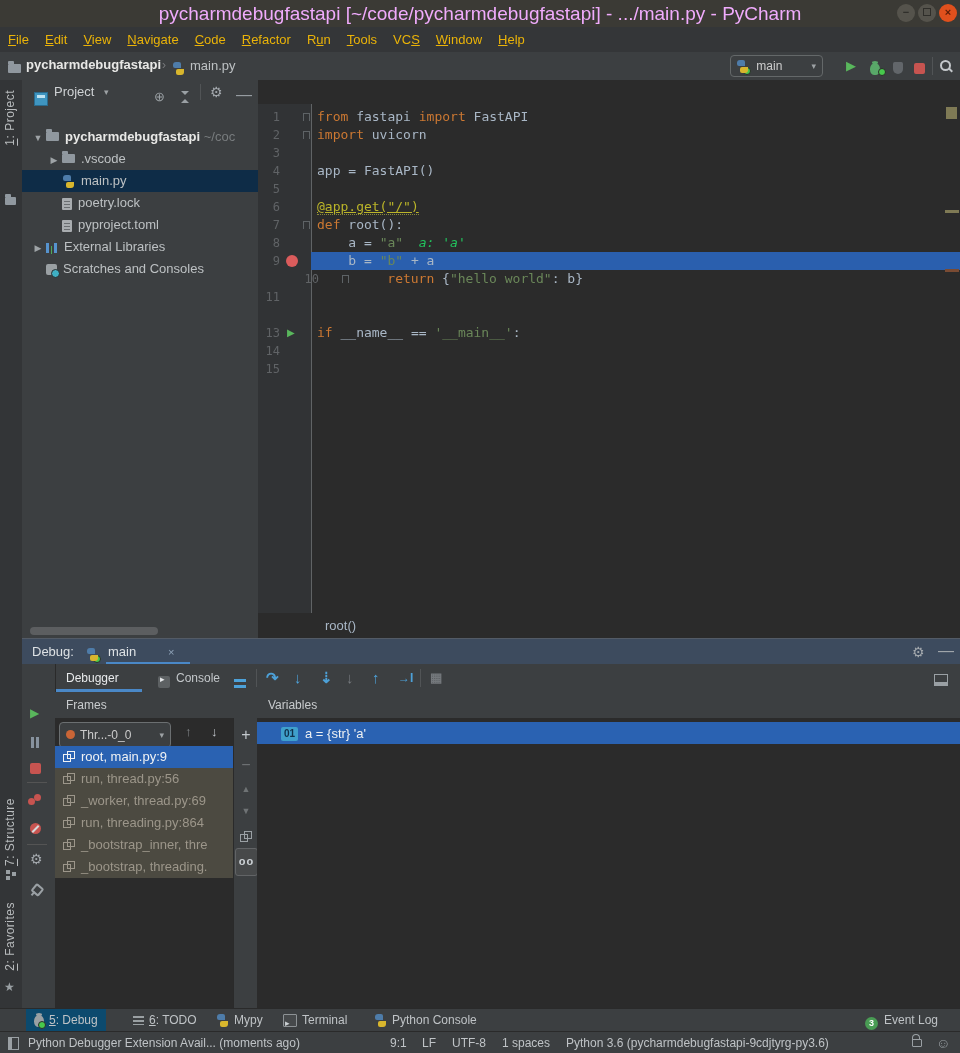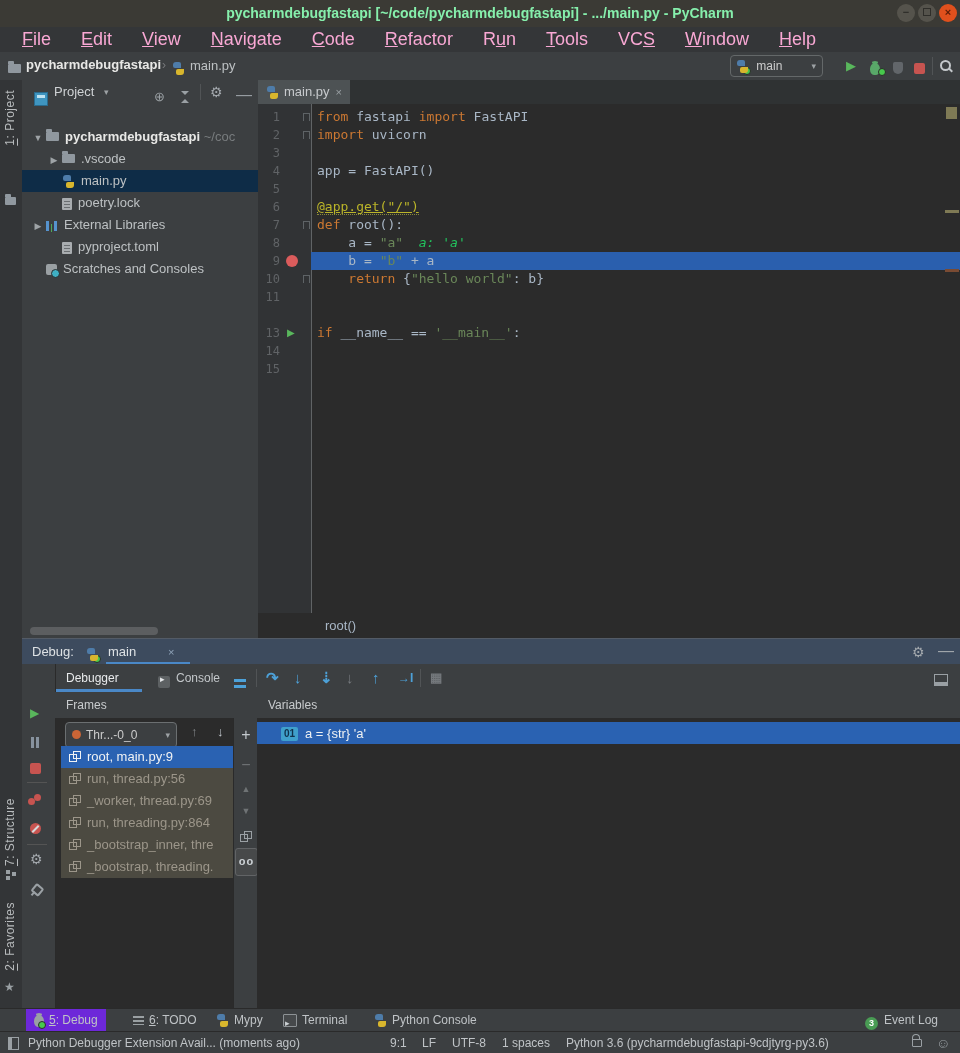--- a/index.html
+++ b/index.html
@@ -6,30 +6,30 @@
   body{width:960px;height:1053px;position:relative;background:#2b2b2b;
        font-family:"Liberation Sans",sans-serif;overflow:hidden;color:#bbb;
        -webkit-font-smoothing:antialiased;}
   .abs{position:absolute;}
   .mn{text-decoration:underline;}
 
   
   #titlebar{position:absolute;left:0;top:0;width:960px;height:27px;background:#3b3a35;
             border-bottom:1px solid #2c2b27;}
   .win-title{position:absolute;left:0;right:0;top:0;height:27px;line-height:27px;text-align:center;
-             color:#86efac;font-size:14px;font-weight:bold;}
+             color:#f0abfc;font-size:19px;font-weight:normal;}
   .wbtn{position:absolute;top:4px;width:18px;height:18px;border-radius:50%;background:#55534c;
         color:#2f2e2a;text-align:center;line-height:17px;font-size:11px;font-weight:bold;}
   .wbtn.close{background:#e0501d;color:#5c1d08;}
   .wbtn .sq{display:inline-block;width:6px;height:6px;border:1.5px solid #2f2e2a;margin-top:4px;}
 
   
   #menubar{position:absolute;left:0;top:27px;width:960px;height:25px;background:#343638;
            border-bottom:1px solid #292b2c;}
-  .menu-item{display:inline-block;padding:0 8px;line-height:25px;font-size:18px;color:#f9a8d4;margin-left:14px;}
+  .menu-item{display:inline-block;padding:0 8px;line-height:25px;font-size:13px;color:#eab308;}
 
   
   #navbar{position:absolute;left:0;top:52px;width:960px;height:28px;background:#3c3f41;
           border-bottom:1px solid #303233;}
   .crumb-bold{font-weight:bold;color:#e8e8e6;font-size:13px;}
   .crumb{color:#bdc1c3;font-size:13px;}
   .crumb-sep{color:#77797b;font-size:12px;padding:0 4px;}
   #runconfig{position:absolute;left:730px;top:3px;width:86px;height:20px;border:1px solid #646869;
              border-radius:4px;line-height:20px;font-size:12px;color:#ccc;padding-left:5px;}
   .combo-arrow{color:#9da2a5;font-size:9px;}
@@ -183,21 +183,21 @@
   .stepicon{position:absolute;top:4px;font-size:15px;font-weight:bold;color:#4da1d8;line-height:20px;}
   .stepicon.gray{color:#74787c;}
   .vsep{position:absolute;top:5px;width:1px;height:18px;background:#515456;}
   #left-toolcol{position:absolute;left:0;top:26px;width:33px;height:344px;background:#3c3f41;
       border-right:1px solid #2a2a2a;}
   .ltool{position:absolute;left:8px;}
   .hsep{position:absolute;left:5px;width:20px;height:1px;background:#545454;}
   #panel-headers{position:absolute;left:33px;top:54px;right:0;height:26px;background:#3c3f41;
       border-bottom:1px solid #2b2b2b;}
   .panel-title{position:absolute;top:0;line-height:26px;font-size:12px;color:#c9ccce;}
-  #frames-area{position:absolute;left:39px;top:80px;width:192px;height:290px;background:#2b2b2b;}
+  #frames-area{position:absolute;left:33px;top:80px;width:192px;height:290px;background:#2b2b2b;}
   #thread-combo{position:absolute;left:4px;top:4px;width:110px;height:24px;border:1px solid #6b6f71;
       border-radius:4px;background:#3c3f41;line-height:24px;font-size:12px;color:#ccc;}
   .thread-dot{display:inline-block;width:9px;height:9px;border-radius:50%;background:#ca6536;margin:0 5px 0 6px;}
   .farrow{position:absolute;top:6px;font-size:13px;}
   #frames-list{position:absolute;left:0;top:28px;width:178px;}
   .frame-row{height:22px;line-height:22px;font-size:13px;white-space:nowrap;overflow:hidden;padding-left:8px;
       color:#9c968a;background:#4c4a41;}
   .frame-row.selected{background:#2a62b2;color:#f0f2f4;}
   .frame-row .ic-frame{margin-right:6px;vertical-align:-1px;}
   #frames-hscroll{position:absolute;left:2px;top:314px;width:112px;height:8px;background:#5c5e60;border-radius:4px;}
@@ -210,21 +210,21 @@
   #variables-area{position:absolute;left:235px;top:80px;right:0;height:290px;background:#2b2b2b;}
   #var-row{position:absolute;left:0;top:4px;right:0;height:22px;background:#2a62b2;line-height:22px;}
   .var-badge{display:inline-block;margin-left:24px;width:17px;height:14px;background:#3fa0cc;color:#10324c;
       font-size:10px;font-weight:bold;text-align:center;line-height:14px;border-radius:2px;vertical-align:1px;}
   .var-text{color:#eef1f3;font-size:13px;margin-left:7px;}
 
   
   #bottombar{position:absolute;left:0;top:1008px;width:960px;height:23px;background:#3c3f41;
       border-top:1px solid #2a2a2a;}
   .btab{position:absolute;top:0;height:23px;line-height:23px;font-size:12px;color:#bfc3c6;}
-  .btab.active{background:#6d28d9;}
+  .btab.active{background:#0c4a6e;}
   .btab .blabel{margin-left:5px;}
   #eventlog{position:absolute;right:22px;top:0;height:23px;line-height:23px;font-size:12px;color:#bfc3c6;}
   .badge3{display:inline-block;width:13px;height:13px;border-radius:50%;background:#499c54;color:#fff;
       font-size:9px;font-weight:bold;text-align:center;line-height:13px;margin-right:6px;vertical-align:-2px;}
   #statusbar{position:absolute;left:0;top:1031px;width:960px;height:22px;background:#3c3f41;
       border-top:1px solid #2a2a2a;font-size:12px;color:#bfc3c6;}
   .sbitem{position:absolute;top:0;line-height:22px;white-space:nowrap;}
 </style>
 </head>
 <body>
@@ -276,33 +276,28 @@
     <span class="abs" style="left:158px;top:6px;"><span class="ic-collapse"></span></span>
     <span class="abs" style="left:178px;top:4px;width:1px;height:16px;background:#515456;"></span>
     <span class="abs ic-gear" style="left:188px;top:5px;">⚙</span>
     <span class="abs" style="left:214px;top:3px;color:#9aa0a4;">—</span>
   </div>
   <div id="project-tree">
       <div class="tree-row" style="padding-left: 8px;"><span class="tree-arrow">▼</span><span class="tico ic-folder"></span><span class="tree-label bold">pycharmdebugfastapi</span><span class="tree-path"> ~/coc</span></div>
       <div class="tree-row" style="padding-left: 24px;"><span class="tree-arrow">▶</span><span class="tico ic-folder"></span><span class="tree-label">.vscode</span></div>
       <div class="tree-row selected" style="padding-left: 24px;"><span class="tree-arrow"></span><span class="tico ic-python"></span><span class="tree-label">main.py</span></div>
       <div class="tree-row" style="padding-left: 24px;"><span class="tree-arrow"></span><span class="tico ic-file"></span><span class="tree-label">poetry.lock</span></div>
+      <div class="tree-row" style="padding-left: 24px;"><span class="tree-arrow"></span><span class="tico ic-file"></span><span class="tree-label">pyproject.toml</span></div>
       <div class="tree-row" style="padding-left: 8px;"><span class="tree-arrow">▶</span><span class="tico ic-libs"></span><span class="tree-label">External Libraries</span></div>
-      <div class="tree-row" style="padding-left: 24px;"><span class="tree-arrow"></span><span class="tico ic-file"></span><span class="tree-label">pyproject.toml</span></div>
       <div class="tree-row" style="padding-left: 8px;"><span class="tree-arrow"></span><span class="tico ic-scratch"></span><span class="tree-label">Scratches and Consoles</span></div>
     </div>
   <div id="project-hscroll"></div>
 </div>
 
 <div id="editor">
-  <div id="tabbar">
-    <div id="tab-active">
-      <span class="ic-python" style="margin-right:5px;"></span><span>main.py</span><span class="tab-close">×</span>
-    </div>
-  </div>
   <div id="gutter-bg"></div>
   <div id="code-lines">
       <div class="code-row" style="top: 4px;">
         <span class="lnum">1</span>
         <span class="foldmark"></span>
         <span class="codetext"><span class="tok-kw">from</span><span class="tok-pl"> fastapi </span><span class="tok-kw">import</span><span class="tok-pl"> FastAPI</span></span>
       </div>
       <div class="code-row" style="top: 22px;">
         <span class="lnum">2</span>
         <span class="foldmark"></span>
@@ -332,21 +327,21 @@
       <div class="code-row" style="top: 130px;">
         <span class="lnum">8</span>
         <span class="codetext"><span class="tok-pl">    a = </span><span class="tok-str">"a"</span><span class="tok-pl">  </span><span class="tok-hint">a: 'a'</span></span>
       </div>
       <div class="code-row" style="top: 148px;">
         <span class="lnum">9</span>
         <div class="execbg"></div>
         <span class="bp"></span>
         <span class="codetext"><span class="tok-pl">    b = </span><span class="tok-str">"b"</span><span class="tok-pl"> + a</span></span>
       </div>
-      <div class="code-row" style="top: 166px;">
+      <div class="code-row" style="top: 166px; margin-left: 39px;">
         <span class="lnum">10</span>
         <span class="foldmark"></span>
         <span class="codetext"><span class="tok-pl">    </span><span class="tok-kw">return</span><span class="tok-pl"> {</span><span class="tok-str">"hello world"</span><span class="tok-pl">: b}</span></span>
       </div>
       <div class="code-row" style="top: 184px;">
         <span class="lnum">11</span>
         <span class="codetext"></span>
       </div>
       <div class="code-row" style="top: 220px;">
         <span class="lnum">13</span>

